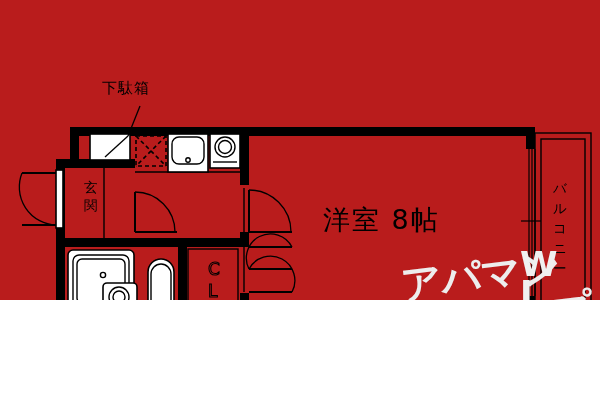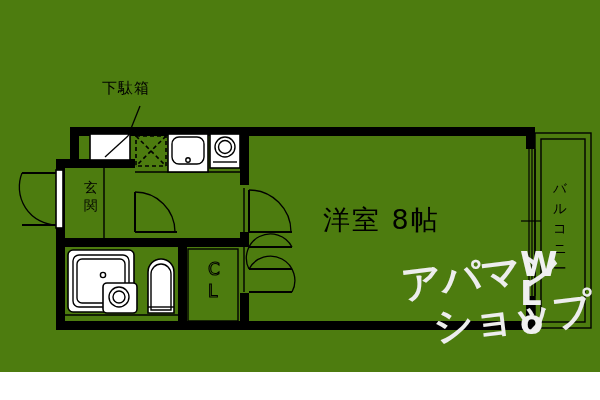--- a/index.html
+++ b/index.html
@@ -3,22 +3,22 @@
 <meta charset="utf-8">
 <style>
   html, body {
     margin: 0;
     padding: 0;
     background: #ffffff;
   }
   #floorplan-root {
     position: relative;
     width: 600px;
-    height: 372px;
-    background: #4d7c0f;
+    height: 300px;
+    background: #b91c1c;
     overflow: hidden;
     font-family: "DejaVu Sans", sans-serif;
   }
   #plan-svg {
     position: absolute;
     left: 0;
     top: 0;
     width: 600px;
     height: 400px;
   }

